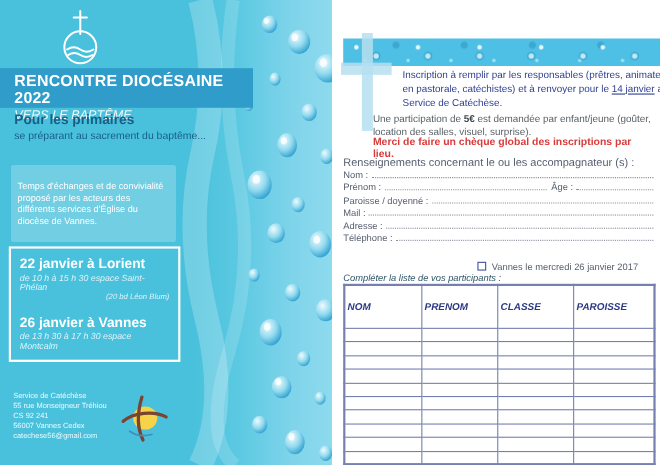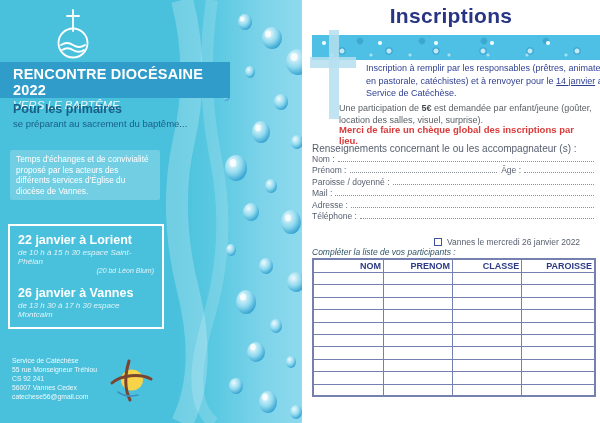--- a/index.html
+++ b/index.html
@@ -17,21 +17,21 @@
   .banner { position:absolute; left:0; top:62px; width:230px; height:36px;
     background:#2f9cc9; color:#fff; padding:4px 0 0 13px; }
   .banner-title { font-size:14.5px; font-weight:bold; letter-spacing:.2px; }
   .banner-sub { font-size:11.5px; font-style:italic; color:#eef8fc; margin-top:1px; }
 
   .audience { position:absolute; left:13px; top:102px; color:#185f86; }
   .audience-l1 { font-size:12.5px; font-weight:bold; }
   .audience-l2 { font-size:9.5px; margin-top:2px; }
 
   .desc-box { position:absolute; left:10px; top:150px; width:150px;
-    background:rgba(255,255,255,.22); border-radius:2px; padding:4px 6px;
+    background:rgba(255,255,255,.22); border-radius:2px; padding:14px 6px;
     color:#fff; font-size:8.3px; line-height:10.5px; }
 
   .events-box { position:absolute; left:8px; top:224px; width:156px;
     border:2px solid #fff; padding:7px 8px 8px 8px; color:#fff; }
   .event-title { font-size:12.5px; font-weight:bold; }
   .event-detail { font-size:8px; color:#dff3f8; font-style:italic; margin-top:1px; }
   .event-note { font-size:7px; color:#dff3f8; font-style:italic; text-align:right; margin-top:1px; }
   .event + .event { margin-top:12px; }
 
   .contact { position:absolute; left:12px; top:356px; color:#eef9fc;
@@ -82,21 +82,21 @@
   .attend-1 { top:224px; padding-left:25px; }
   .attend-2 { top:237px; padding-left:116px; }
   .cbx { width:8px; height:8px; border:1px solid #3f51a0; background:#fff;
     display:inline-block; margin:0 5px 0 6px; flex:0 0 auto; }
 
   .tbl-caption { position:absolute; left:10px; top:247px; font-size:8.5px; color:#2e5466;font-style:italic; }
 
   .ptable { position:absolute; left:10px; top:258px; width:284px;
     border-collapse:collapse; border:2px solid #7580ae; }
   .ptable th { border:1px solid #7580ae; font-size:9px; font-weight:bold;
-    color:#2c3a85; height:13px; text-align:right; padding:1px 2px; }
+    color:#2c3a85; height:13px; text-align:left; padding:14px 2px;font-style:italic; }
   .ptable td { border:1px solid #7580ae; height:12.4px; padding:0; }
 </style>
 </head>
 <body>
 
 <div class="page">
 
   <div class="left-panel">
 
     <svg class="droplets-svg" width="302" height="423" viewBox="0 0 302 423">
@@ -191,21 +191,20 @@
       <g stroke="#7b4430" stroke-width="3" fill="none" stroke-linecap="round">
         <path d="M25,3 C22,13 19,28 26,42"></path>
         <path d="M8,25 C17,17 36,15 47,21"></path>
       </g>
       <path d="M14,34 q8,6 20,3" stroke="#3f8fbe" stroke-width="1.6" fill="none" stroke-linecap="round"></path>
     </svg>
   </div>
 
   <div class="right-panel">
 
-    <div class="insc-title">Inscriptions</div>
 
     <div class="band"></div>
     <div class="cross-v"></div>
     <div class="cross-h"></div>
 
     <div class="intro"><span>Inscription à remplir par les responsables (prêtres, animateurs en pastorale, catéchistes) et à renvoyer pour le </span><span class="ul">14 janvier</span><span> au Service de Catéchèse.</span></div>
 
     <div class="participation"><span>Une participation de </span><b>5€</b><span> est demandée par enfant/jeune (goûter, location des salles, visuel, surprise).</span></div>
 
     <div class="warning">Merci de faire un chèque global des inscriptions par lieu.</div>
@@ -236,21 +235,21 @@
         <span class="dots"></span>
       </div>
       <div class="frow">
         <span>Téléphone :</span>
         <span class="dots"></span>
       </div>
     </div>
 
     <div class="attend attend-2">
       <span class="cbx"></span>
-      <span>Vannes le mercredi 26 janvier 2022</span>
+      <span>Vannes le mercredi 26 janvier 2017</span>
     </div>
 
     <div class="tbl-caption">Compléter la liste de vos participants :</div>
 
     <table class="ptable">
       <thead>
         <tr>
           <th style="width:25%">NOM</th>
           <th style="width:24.5%">PRENOM</th>
           <th style="width:24.5%">CLASSE</th>

